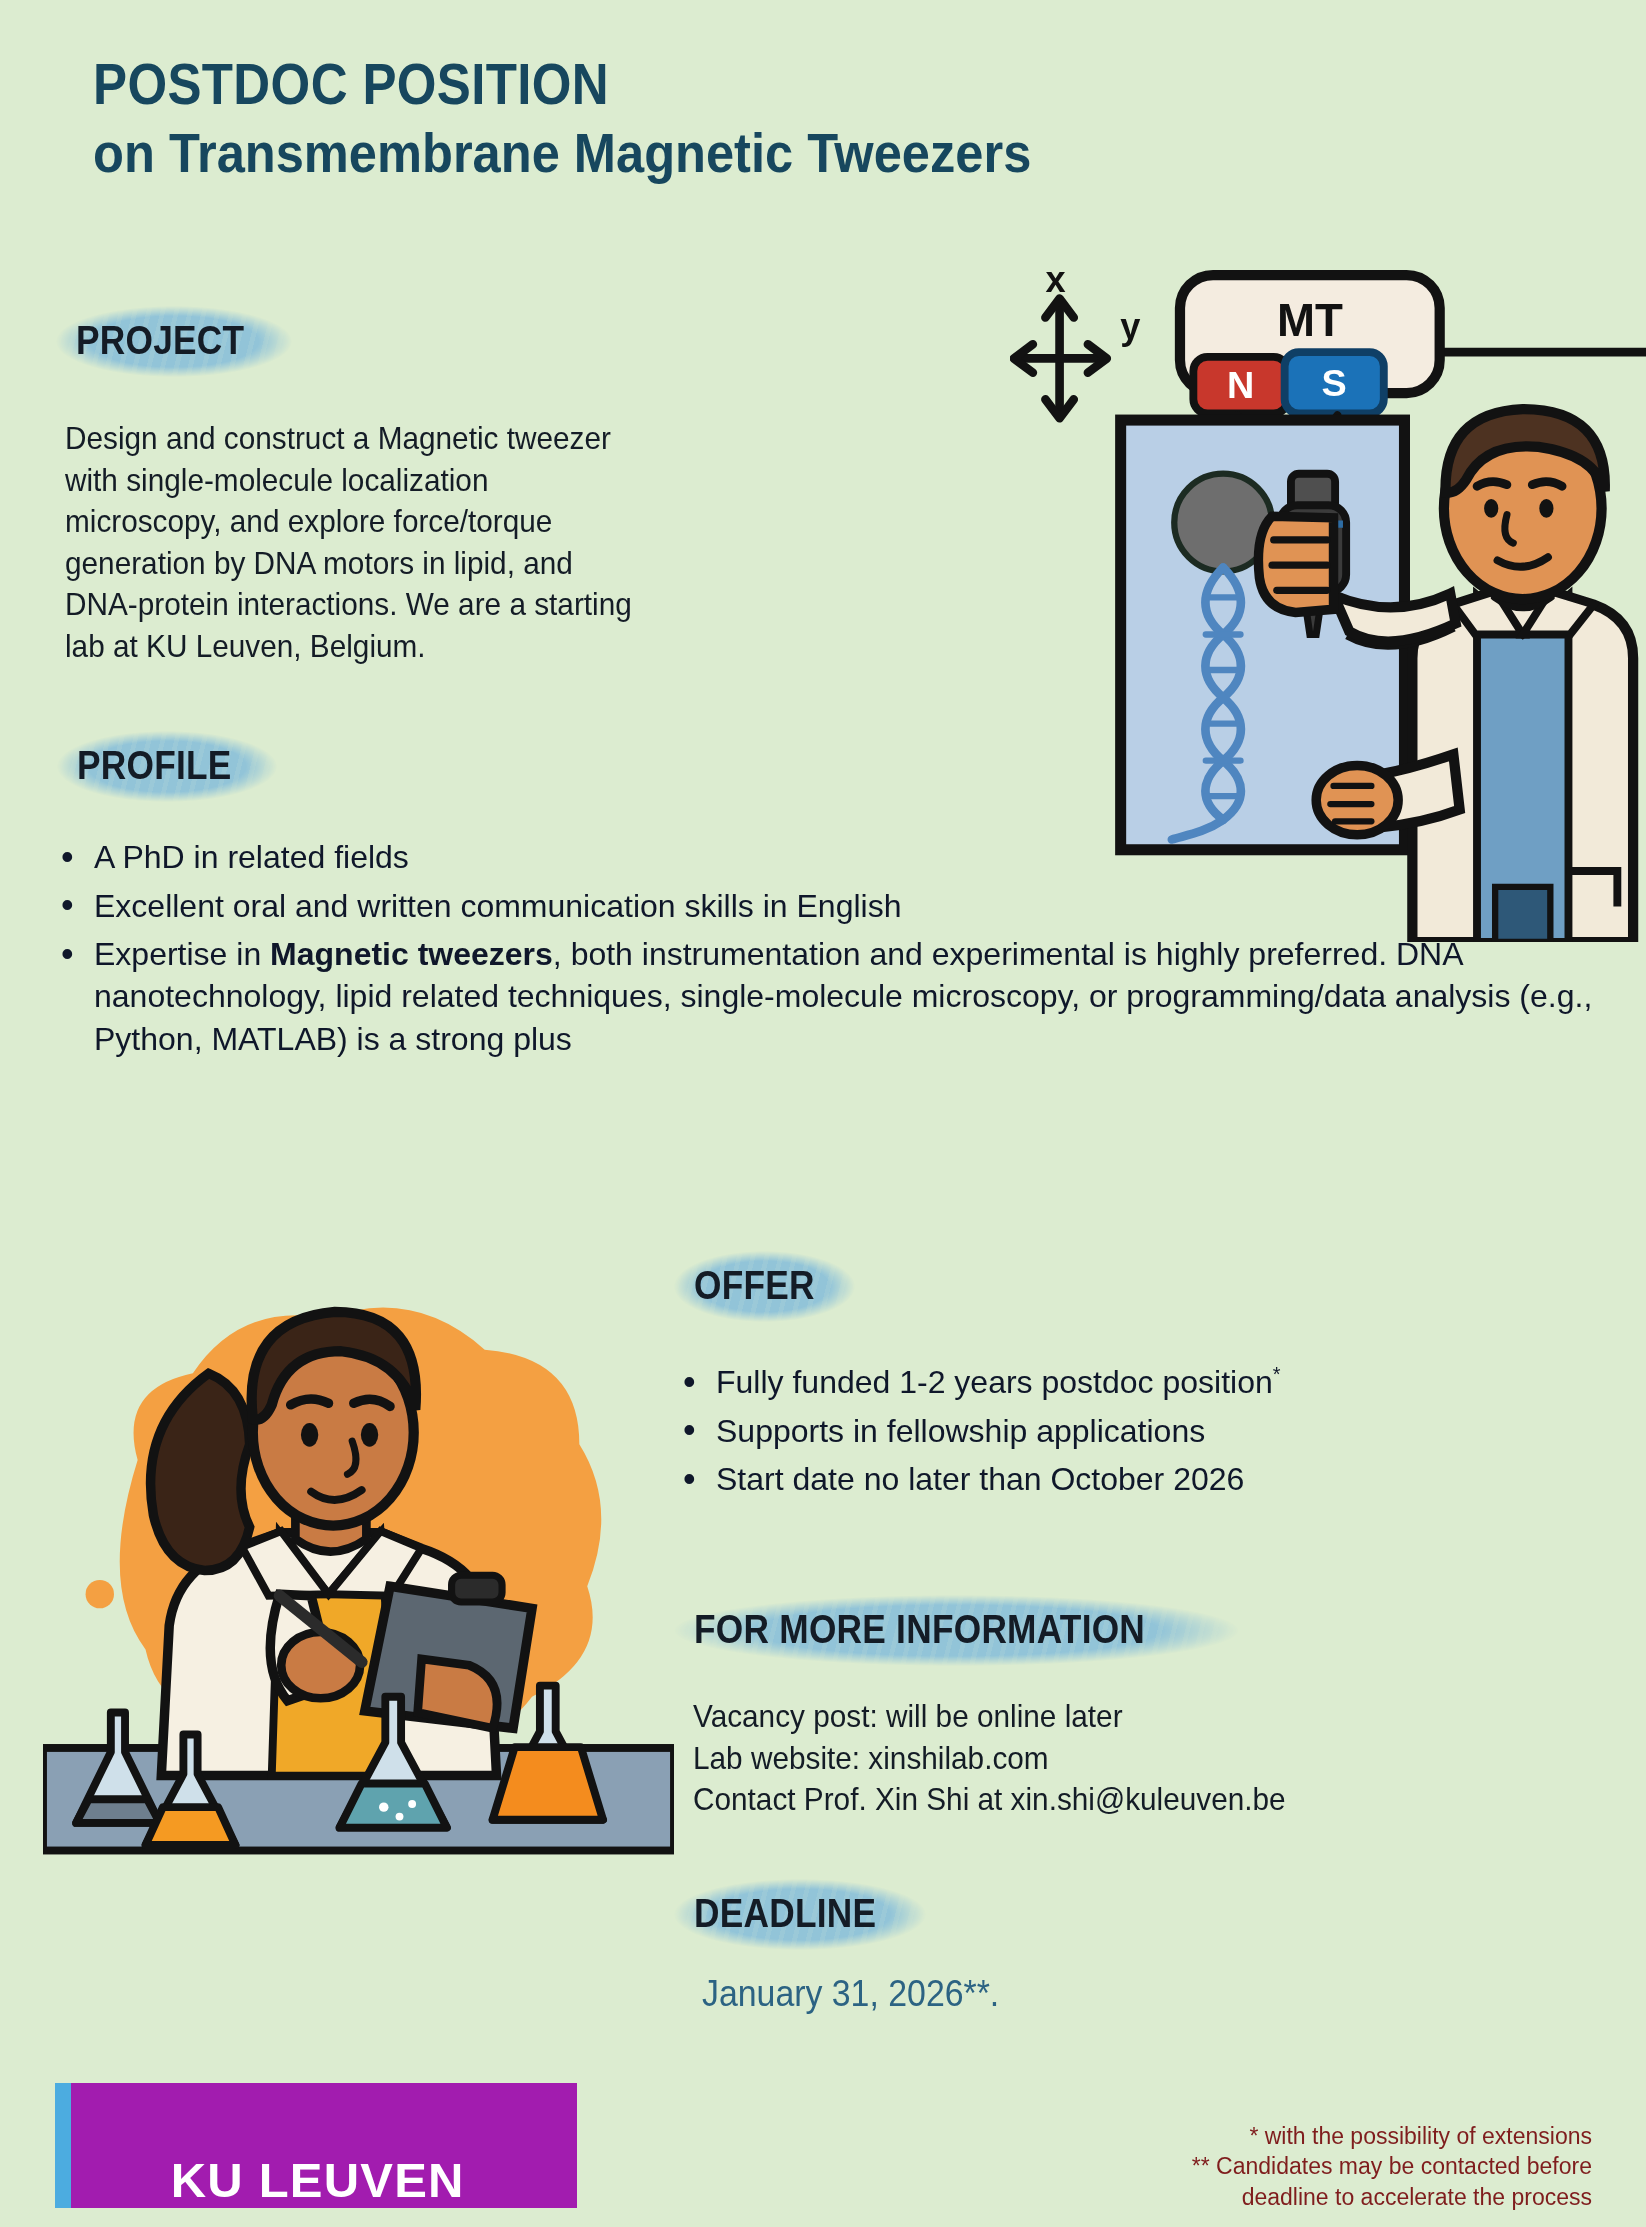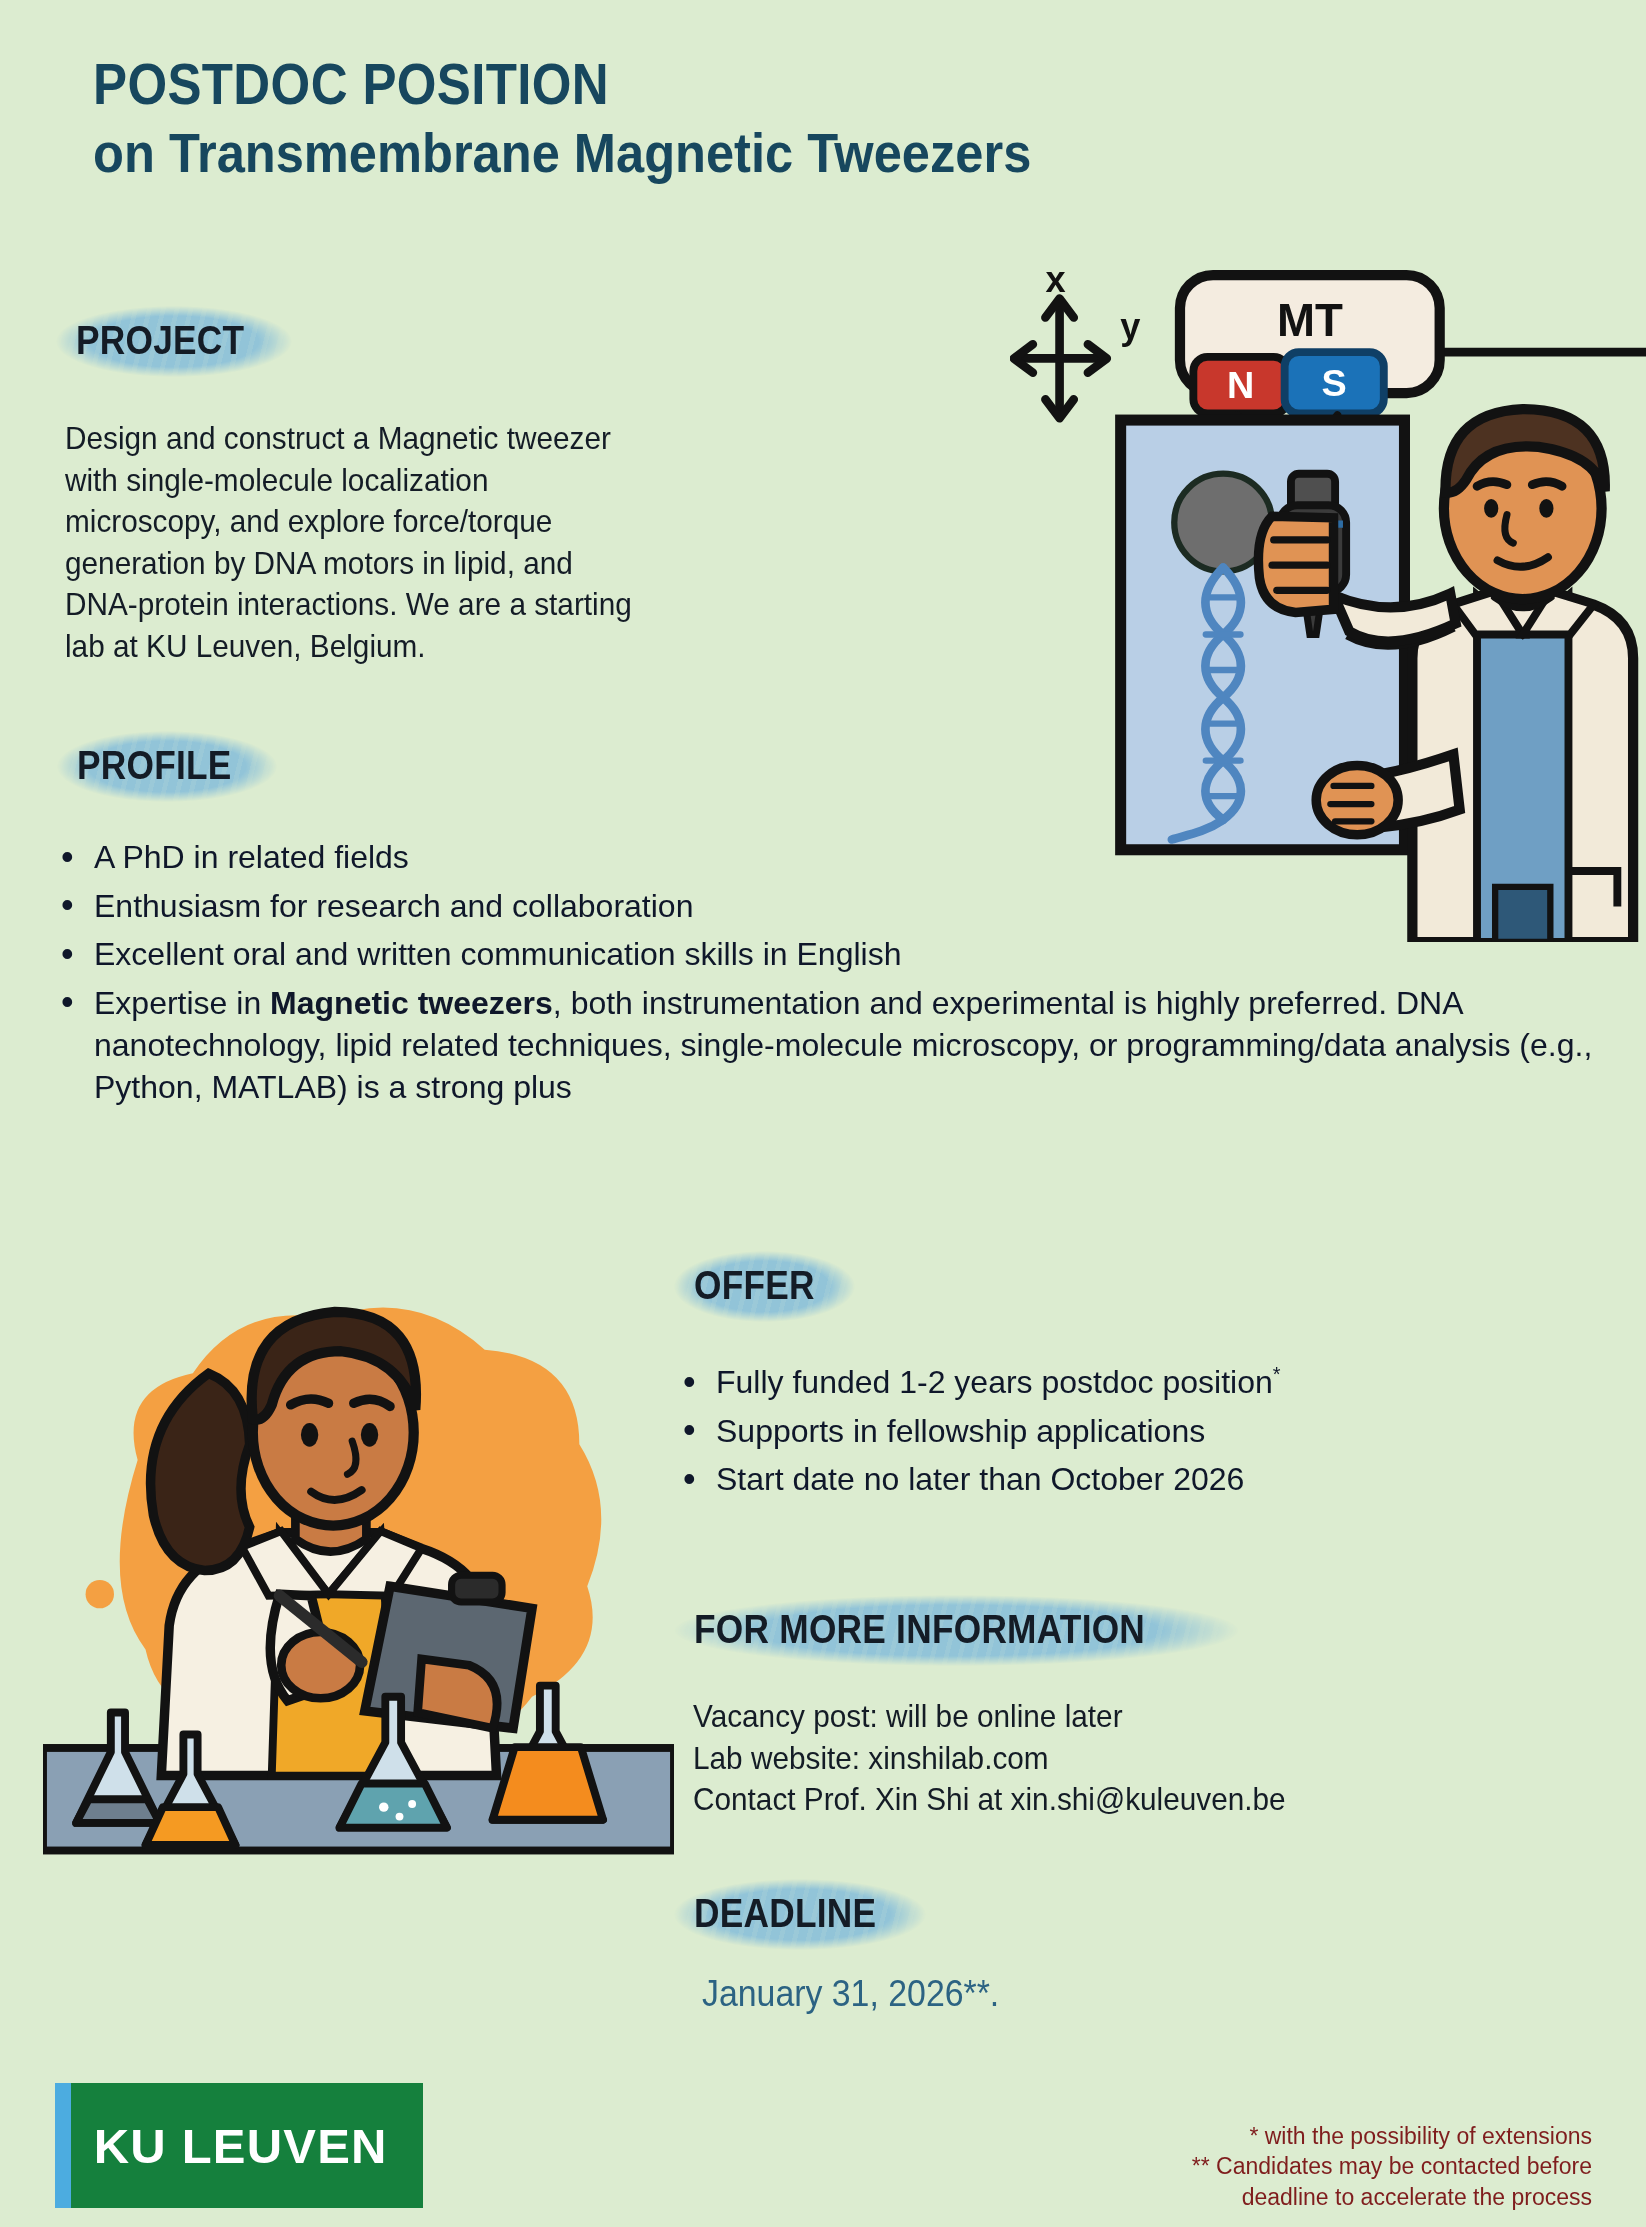--- a/index.html
+++ b/index.html
@@ -140,23 +140,23 @@
     text-align: right;
     font-size: 23px;
     line-height: 1.34;
     color: #7f1d1d;
   }
 
   
   #ku-logo {
     position: absolute;
     left: 55px; top: 2083px;
-    width: 368px; height: 125px;
-    background: #15803d;
-    display: flex; align-items: center;
+    width: 522px; height: 125px;
+    background: #a21caf;
+    display: flex; align-items: flex-end;
   }
   #ku-logo .bar {
     width: 16px; height: 100%;
     background: #4cace0;
     flex: none;
   }
   #ku-logo .ku-text {
     flex: 1;
     text-align: center;
     color: #ffffff;
@@ -288,21 +288,20 @@
   <div id="project-body" class="body-text">Design and construct a Magnetic tweezer with single-molecule localization microscopy, and explore force/torque generation by DNA motors in lipid, and DNA-protein interactions. We are a starting lab at KU Leuven, Belgium.</div>
 
   <div id="profile-heading">
     <span class="hl-wrap">
       <span class="hl-bg"></span>
       <span class="hl-text">PROFILE</span>
     </span>
   </div>
   <ul id="profile-list" class="bullets">
     <li><span>A PhD in related fields</span></li>
-    <li><span>Enthusiasm for research and collaboration</span></li>
     <li><span>Excellent oral and written communication skills in English</span></li>
     <li><span>Expertise in </span><b>Magnetic tweezers</b><span>, both instrumentation and experimental is highly preferred. DNA nanotechnology, lipid related techniques, single-molecule microscopy, or programming/data analysis (e.g., Python, MATLAB) is a strong plus</span></li>
   </ul>
 
   <div id="illus-scientist-female">
     <svg width="631" height="631" viewBox="0 0 800 800">
 
       <path d="M120 260 Q95 170 190 150 Q250 60 360 80 Q470 40 560 120 Q680 130 680 240
                Q730 320 690 420 Q720 510 620 560 Q560 640 450 610 Q350 660 260 600
                Q150 590 130 500 Q70 420 120 260 Z" fill="#f4a042"></path>

